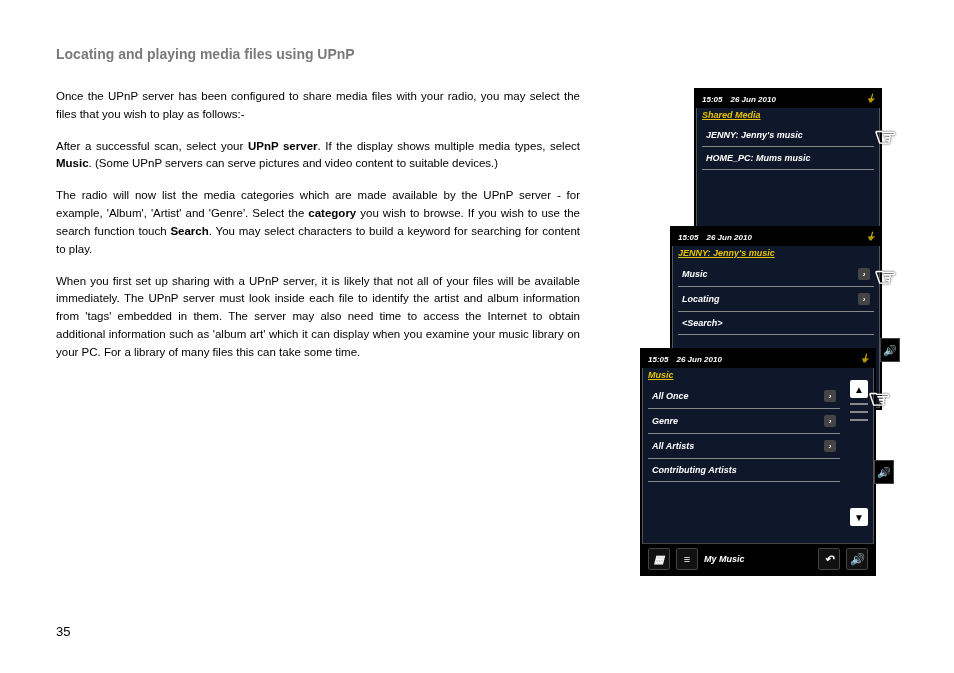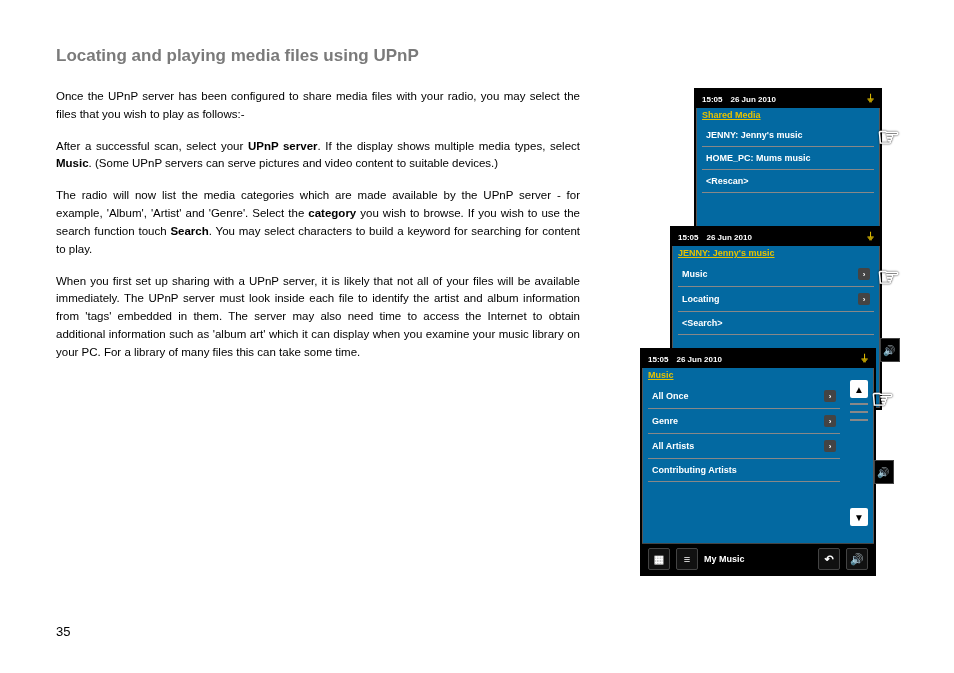--- a/index.html
+++ b/index.html
@@ -9,21 +9,21 @@
     height: 673px;
     background: #fff;
     font-family: Arial, Helvetica, sans-serif;
     position: relative;
     overflow: hidden;
   }
   .page-title {
     position: absolute;
     left: 56px;
     top: 46px;
-    font-size: 17px;
+    font-size: 14px;
     font-weight: bold;
     color: #7a7a7a;
   }
   .body-text {
     position: absolute;
     left: 56px;
     top: 88px;
     width: 540px;
     font-size: 11.5px;
     line-height: 1.55;
@@ -37,26 +37,27 @@
     position: absolute;
     left: 56px;
     bottom: 34px;
     font-size: 13px;
     color: #000;
   }
   
   .stack { position: absolute; left: 640px; top: 88px; }
   .screen {
     position: absolute;
-    background: #0369a1;
+    background: #0f172a;
     border: 2px solid #000;
     box-shadow: 0 0 0 1px #555 inset;
     color: #fff;
     font-size: 9px;
     font-weight: bold;
+    font-style: italic;
   }
   .s1 { left: 54px; top: 0;   width: 184px; height: 180px; z-index: 1; }
   .s2 { left: 30px; top: 138px; width: 208px; height: 180px; z-index: 2; }
   .s3 { left: 0;   top: 260px; width: 232px; height: 224px; z-index: 3; }
 
   .status-bar {
     display: flex;
     align-items: center;
     gap: 8px;
     padding: 3px 6px;
@@ -157,23 +158,20 @@
       <span>26 Jun 2010</span>
       <span class="wifi">⏚</span>
     </div>
     <div class="screen-heading">Shared Media</div>
     <div class="menu-item">
         <span>JENNY: Jenny's music</span>
       </div>
     <div class="menu-item">
         <span>HOME_PC: Mums music</span>
       </div>
-    <div class="menu-item">
-        <span>&lt;Rescan&gt;</span>
-      </div>
     <div class="hand" style="top:32px">☜</div>
   </div>
 
   <div class="screen s2">
     <div class="status-bar">
       <span>15:05</span>
       <span>26 Jun 2010</span>
       <span class="wifi">⏚</span>
     </div>
     <div class="screen-heading">JENNY: Jenny's music</div>

